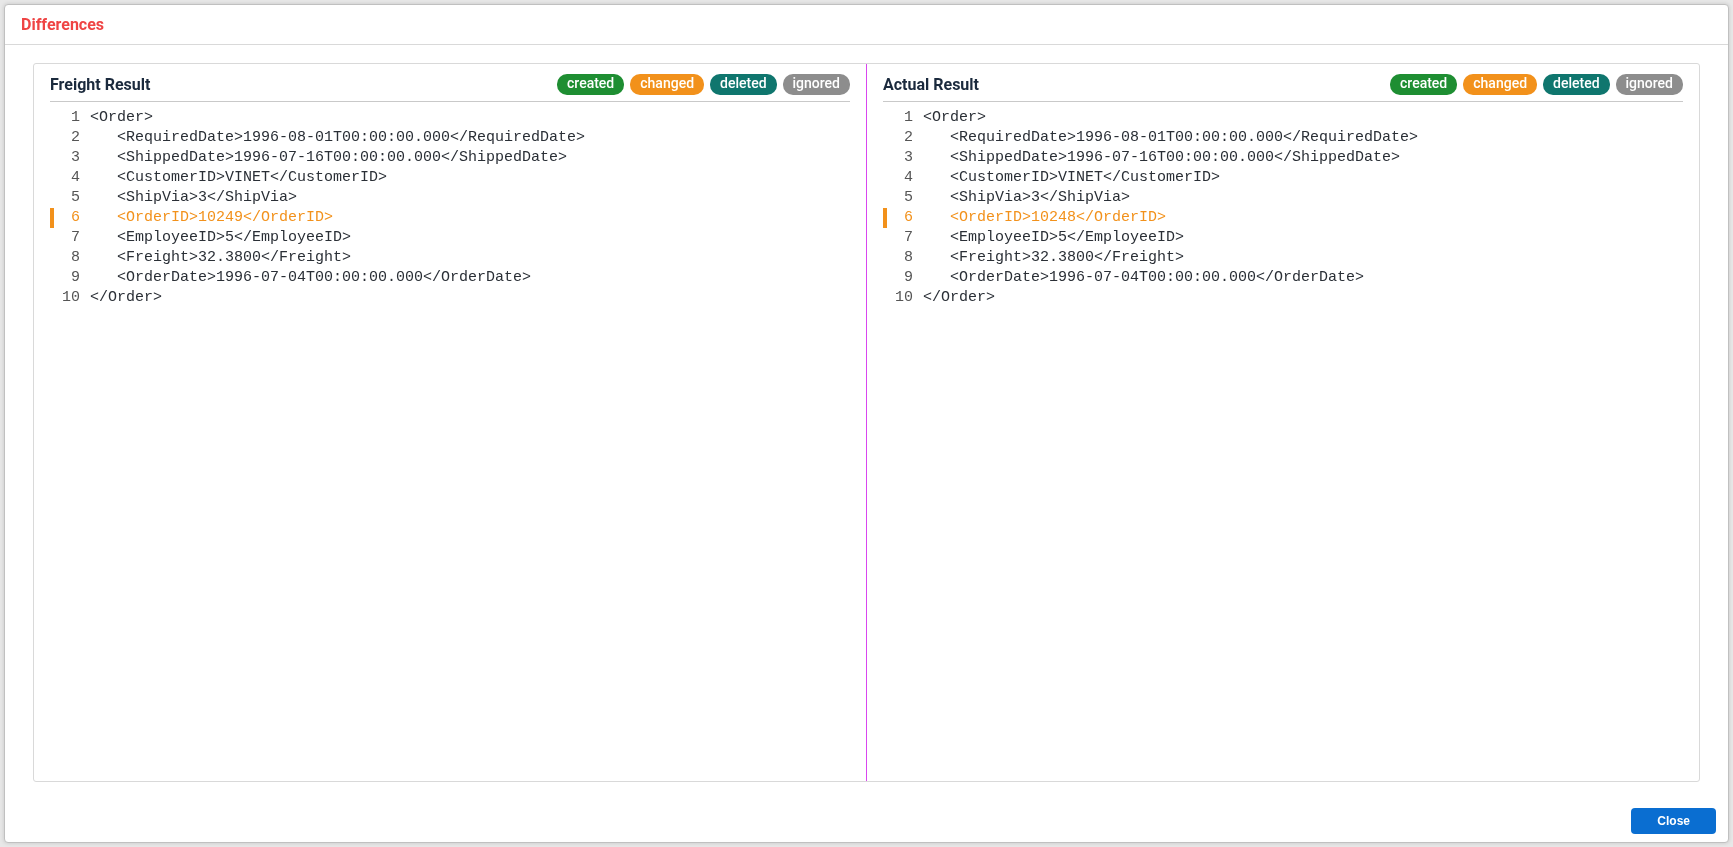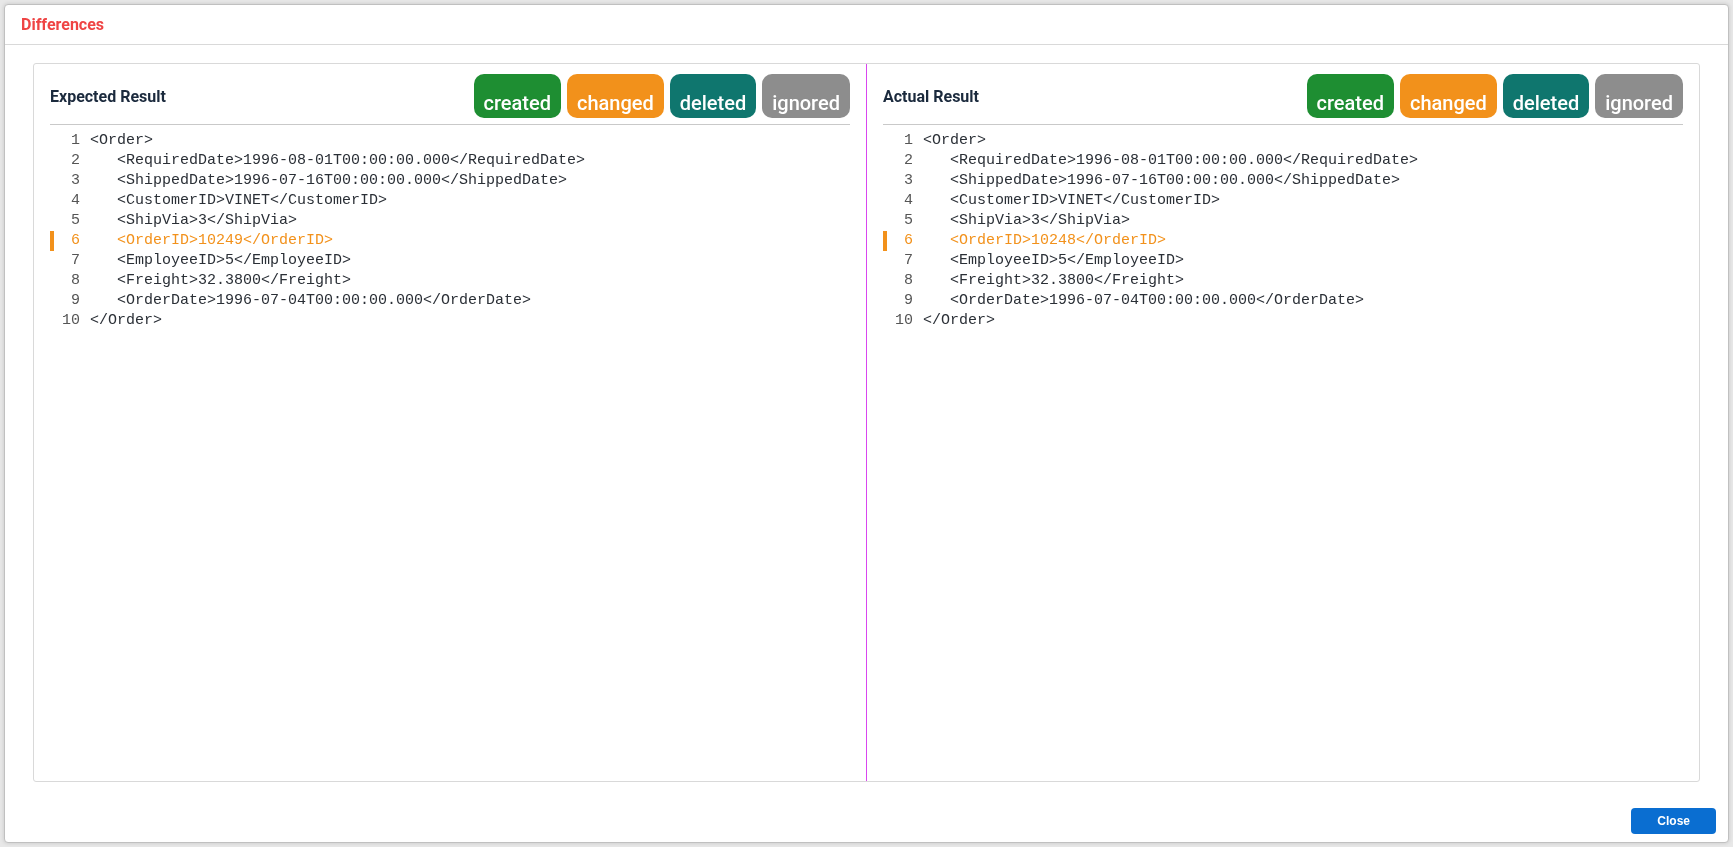--- a/index.html
+++ b/index.html
@@ -59,22 +59,22 @@
       margin-bottom: 6px;
     }
     .panel-title {
       font-size: 16px;
       font-weight: 700;
       color: #1b2a3d;
       margin-right: auto;
     }
     .badge {
       color: #fff;
-      font-size: 20px;
-      padding: 17px 10px 2px 10px;
+      font-size: 14px;
+      padding: 1px 10px 2px 10px;
       border-radius: 10px;
       line-height: 1.25;
       font-weight: 500;
     }
     .badge.created { background: #1e8e32; }
     .badge.changed { background: #f2911b; }
     .badge.deleted { background: #0f766e; }
     .badge.ignored { background: #8d8d8d; }
     .code-area {
       flex: 1;
@@ -129,21 +129,21 @@
 <body>
 
 <div class="dialog">
   <div class="title-bar">Differences</div>
 
   <div class="body">
     <div class="panels-wrapper">
 
       <div class="panel">
         <div class="panel-header">
-          <span class="panel-title">Expected Result</span>
+          <span class="panel-title">Freight Result</span>
           <span class="badge created">created</span>
           <span class="badge changed">changed</span>
           <span class="badge deleted">deleted</span>
           <span class="badge ignored">ignored</span>
         </div>
         <div class="code-area" id="expected-code">
             <div class="line">
               <span class="marker"></span>
               <span class="num">1</span>
               <span class="code">&lt;Order&gt;</span>

